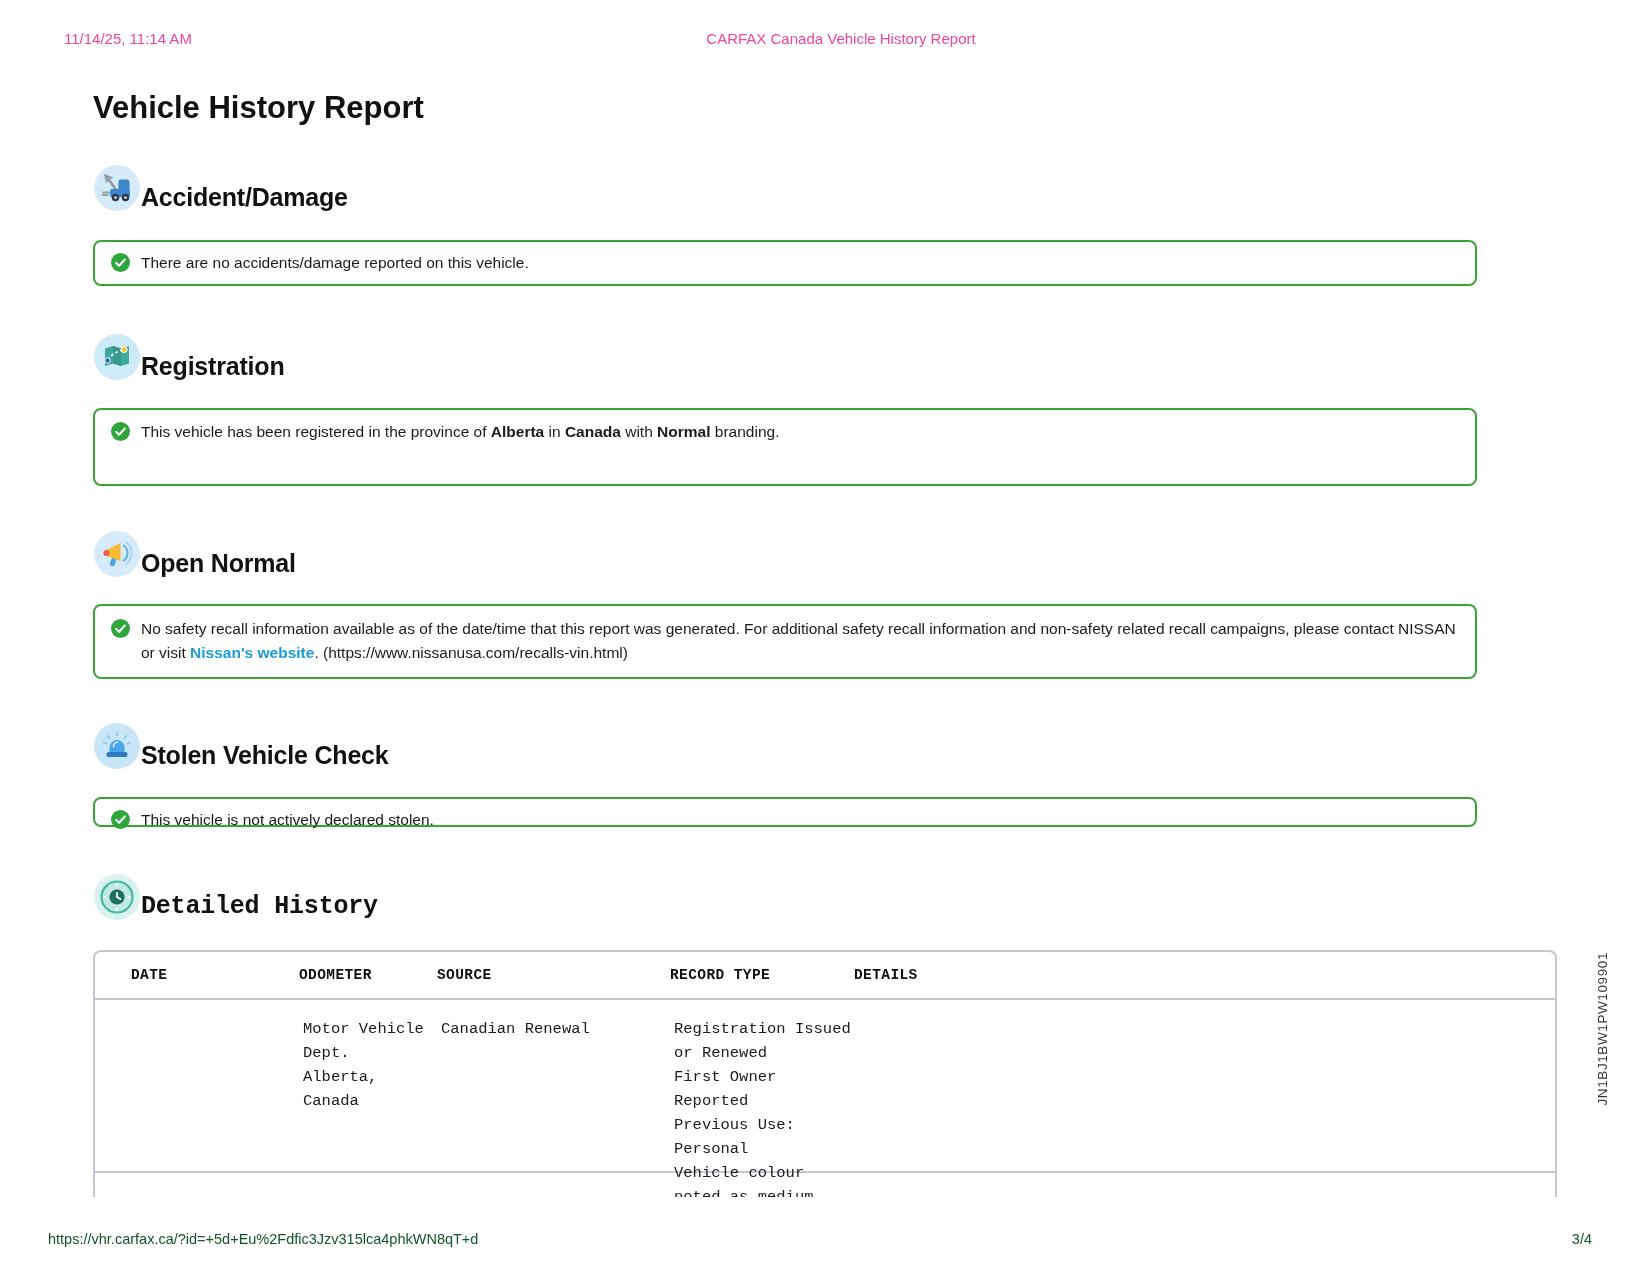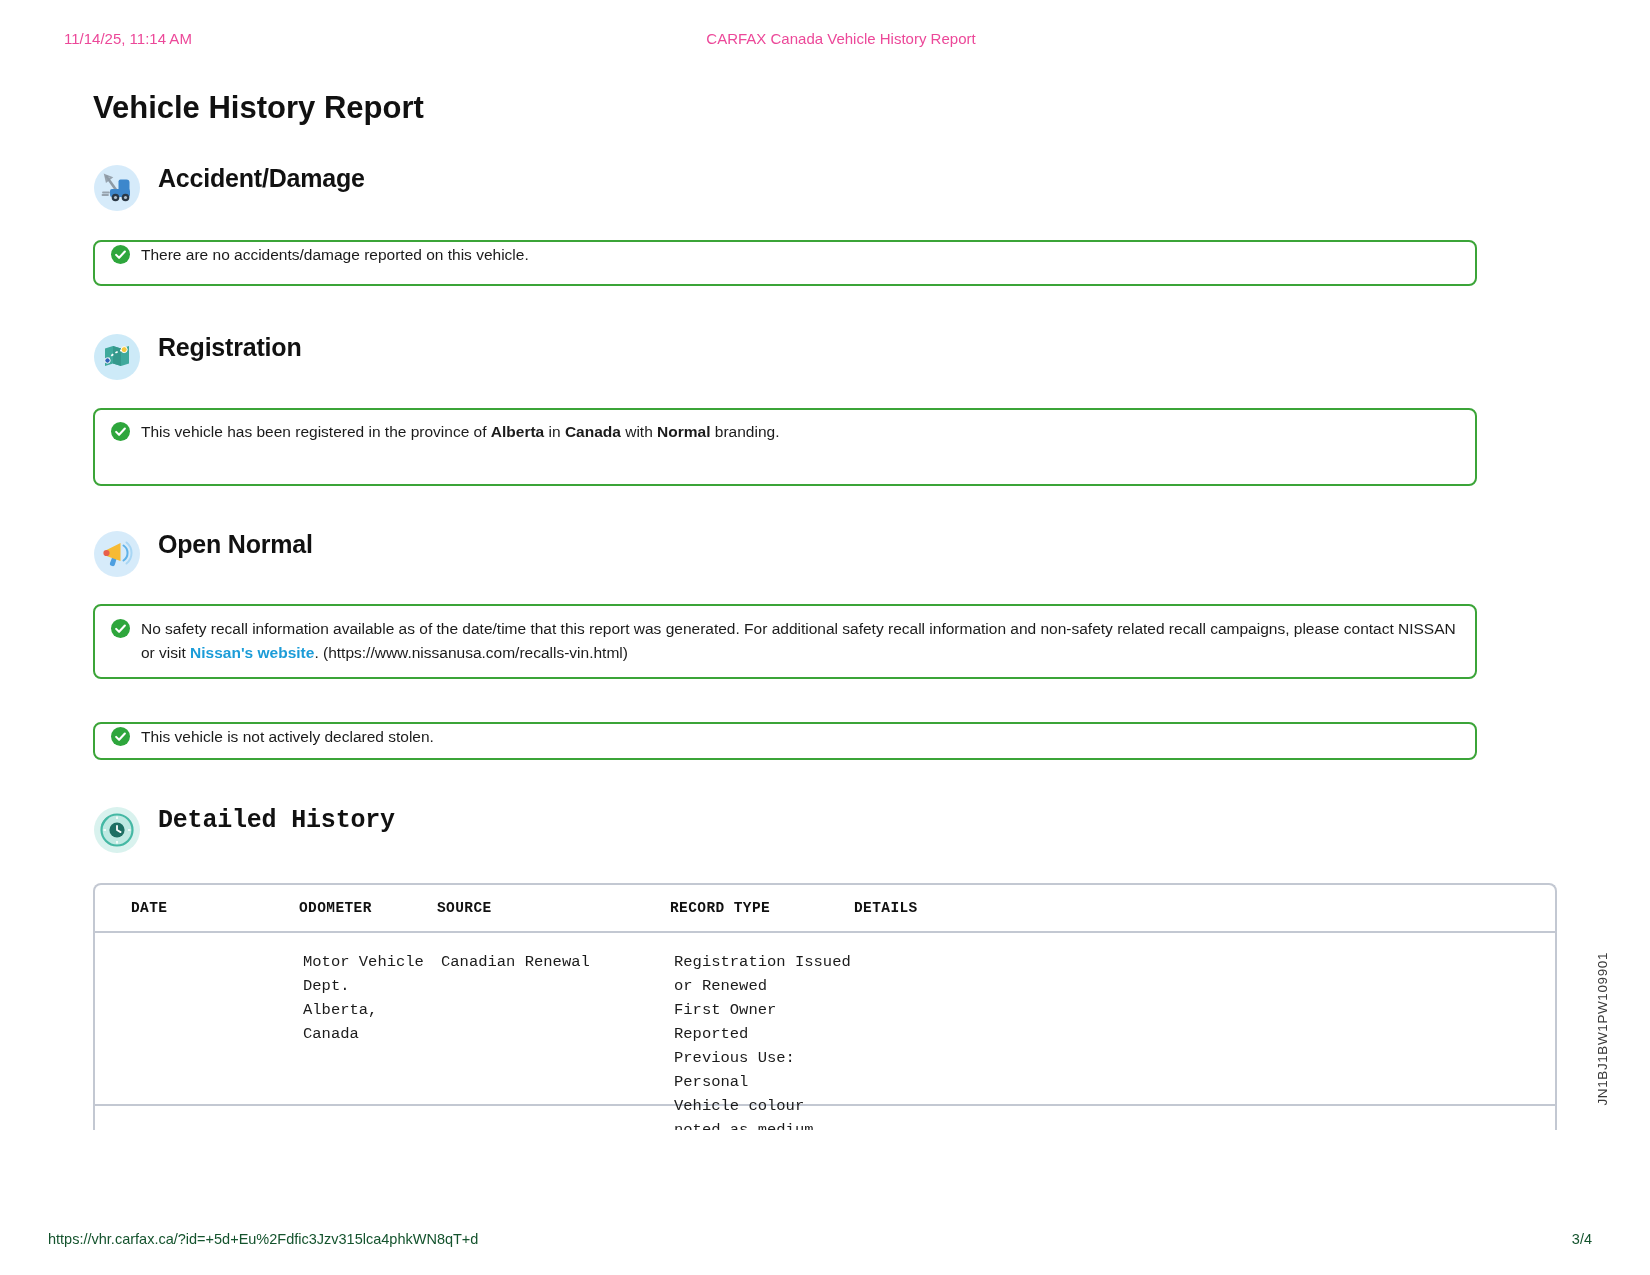--- a/index.html
+++ b/index.html
@@ -15,42 +15,42 @@
     font-family:"Liberation Sans","DejaVu Sans",sans-serif;
     color:#1b1b1b;
   }
   
   .meta-bar{position:absolute;top:30px;left:16px;width:100%;height:20px;font-size:15px;color:#ec4899;}
   .meta-left{position:absolute;left:48px;top:0;}
   .meta-center{position:absolute;left:50%;transform:translateX(-50%);top:0;}
   
   .content{position:absolute;left:93px;top:0;width:1464px;}
   h1{margin:90px 0 0 0;font-size:31px;line-height:36px;font-weight:700;color:#111;}
-  .sec-head{display:flex;align-items:flex-start;gap:17px;height:48px;}
+  .sec-head{display:flex;align-items:flex-end;height:48px;}
   .sec-head h2{margin:0;font-size:25px;font-weight:600;color:#111;letter-spacing:-0.2px;}
   .icon-badge{width:48px;height:48px;flex:0 0 48px;display:block;}
   .icon-badge svg{display:block;width:48px;height:48px;}
   .sec-accident{margin-top:38px;}
   .sec-registration{margin-top:47px;}
   .sec-recalls{margin-top:44px;}
   .sec-stolen{margin-top:43px;}
   .sec-history{margin-top:46px;font-family:Liberation Mono, monospace;}
   
   .status-box{
     margin-top:28px;width:1384px;border:2px solid var(--accent-green);
     border-radius:8px;background:#fff;display:flex;align-items:flex-start;
-    gap:11px;padding:1px 16px;font-size:15.5px;line-height:24px;color:#1b1b1b;
+    gap:11px;padding:9px 16px;font-size:15.5px;line-height:24px;color:#1b1b1b;
   }
   .status-box .check{flex:0 0 19px;margin-top:2px;}
   .status-box .check svg{display:block;width:19px;height:19px;}
   .status-box p{margin:0;}
   .box-accident{height:46px;margin-top:28px;}
   .box-registration{height:78px;margin-top:27px;padding-top:10px;}
   .box-recalls{height:75px;margin-top:26px;padding-top:11px;}
-  .box-stolen{height:38px;margin-top:27px;}
+  .box-stolen{height:30px;margin-top:27px;}
   .reg-line2{display:block;margin-top:7px;font-style:italic;}
   .reg-line2 .checked-label{font-weight:700;}
   b{font-weight:700;}
   .link{color:var(--link-blue);font-weight:700;text-decoration:none;cursor:pointer;}
   
   .history-table{
     margin-top:29px;width:1464px;height:247px;overflow:hidden;
     border-left:2px solid var(--table-border);
     border-right:2px solid var(--table-border);
     border-top:2px solid var(--table-border);
@@ -164,20 +164,38 @@
           <svg viewBox="0 0 20 20">
               <circle cx="10" cy="10" r="10" fill="#2EA63C"></circle>
               <path d="M5.4 10.4 l3.1 3.1 l6.1 -6.6" stroke="#fff" stroke-width="2.2" fill="none" stroke-linecap="round" stroke-linejoin="round"></path>
             </svg>
         </span>
         <p><span>No safety recall information available as of the date/time that this report was generated. For additional safety recall information and non-safety related recall campaigns, please contact NISSAN or visit </span><a class="link">Nissan's website</a><span>. (https://www.nissanusa.com/recalls-vin.html)</span></p>
       </div>
     </section>
 
     <section class="section sec-stolen">
+      <div class="sec-head">
+        <span class="icon-badge">
+          <svg viewBox="0 0 48 48">
+            <circle cx="24" cy="24" r="23" fill="#C9E6F8"></circle>
+            <g stroke="#8FC6EE" stroke-width="1.8" stroke-linecap="round">
+              <path d="M24 13.5 V10.5"></path>
+                <path d="M16.5 16 L14.5 14"></path>
+                <path d="M31.5 16 L33.5 14"></path>
+              <path d="M13.5 21.5 L10.7 20.7"></path>
+                <path d="M34.5 21.5 L37.3 20.7"></path>
+            </g>
+            <path d="M16.5 30 v-4.5 a7.5 7.5 0 0 1 15 0 V30 Z" fill="#4BA5E8"></path>
+            <path d="M20.5 24.5 a4.3 4.3 0 0 1 4 -4.3" stroke="#CFE9FB" stroke-width="1.8" fill="none" stroke-linecap="round"></path>
+            <rect x="13.5" y="30" width="21" height="5" rx="2" fill="#2F7AC2"></rect>
+          </svg>
+        </span>
+        <h2>Stolen Vehicle Check</h2>
+      </div>
       <div class="status-box box-stolen">
         <span class="check">
           <svg viewBox="0 0 20 20">
               <circle cx="10" cy="10" r="10" fill="#2EA63C"></circle>
               <path d="M5.4 10.4 l3.1 3.1 l6.1 -6.6" stroke="#fff" stroke-width="2.2" fill="none" stroke-linecap="round" stroke-linejoin="round"></path>
             </svg>
         </span>
         <p>This vehicle is not actively declared stolen.</p>
       </div>
     </section>

